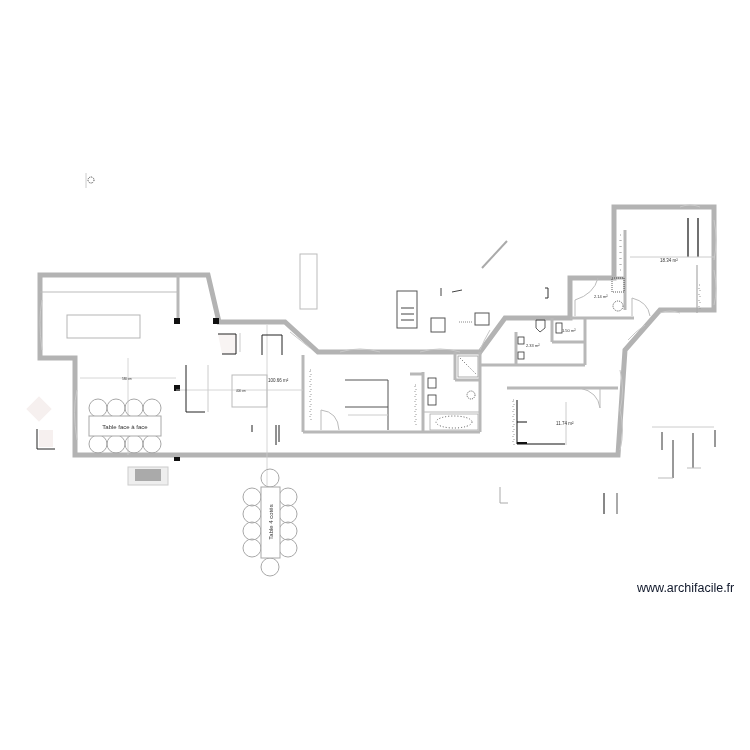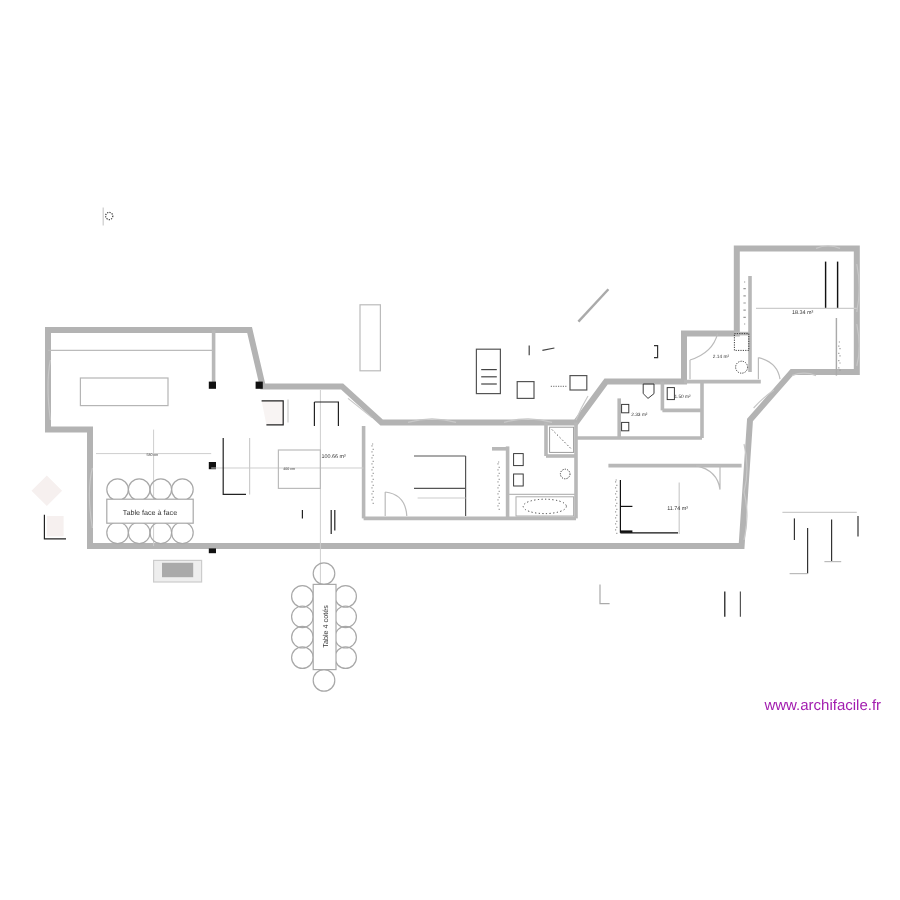--- a/index.html
+++ b/index.html
@@ -1,18 +1,18 @@
 <!DOCTYPE html>
 <html><head>
 <meta charset="utf-8">
 <style>
   html,body{margin:0;padding:0;background:#ffffff;}
   body{width:750px;height:750px;position:relative;overflow:hidden;font-family:"Liberation Sans",sans-serif;}
   #plan{position:absolute;left:0;top:0;}
-  .watermark{position:absolute;left:637px;top:581px;font-size:12.5px;color:#a21caf;font-family:"Liberation Sans",sans-serif;}
+  .watermark{position:absolute;left:637px;top:581px;font-size:12.5px;color:#0f172a;font-family:"Liberation Sans",sans-serif;}
   .lbl{font-family:"Liberation Sans",sans-serif;fill:#333;}
 </style>
 </head>
 <body>
 
 <svg id="plan" width="750" height="750" viewBox="0 0 750 750">
 
   <g fill="none" stroke="#b3b3b3" stroke-width="5" stroke-linejoin="miter">
     <path d="M40,275 L208,275 L219,322 L285,322 L318,352 L480,352 L505,318 L570,318 L570,278 L614,278 L614,207 L714,207 L714,310 L660,310 L625,350 L618,455 L75,455 L75,358 L40,358 Z"></path>
 

